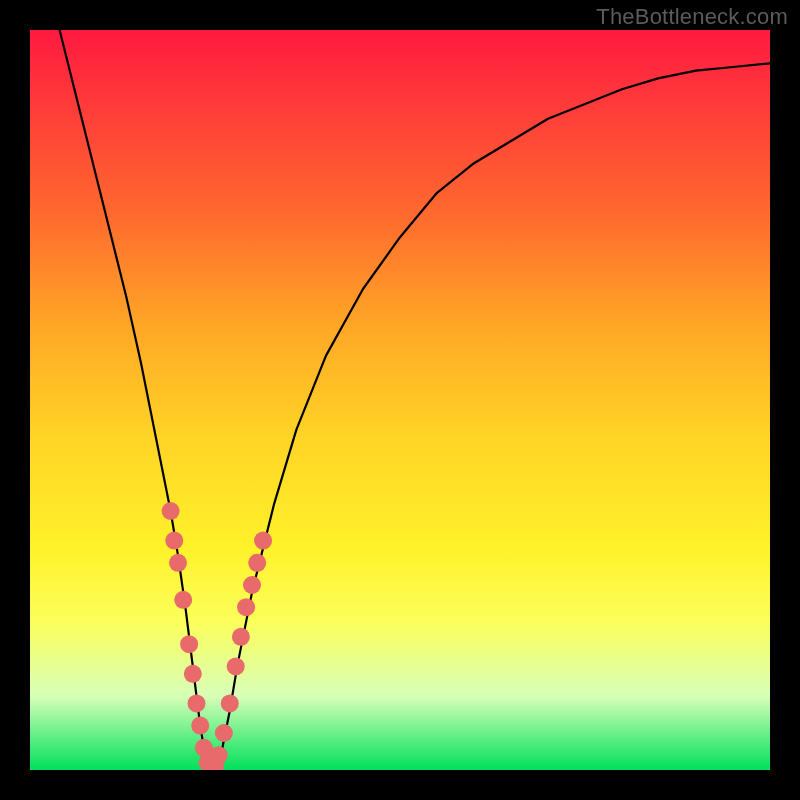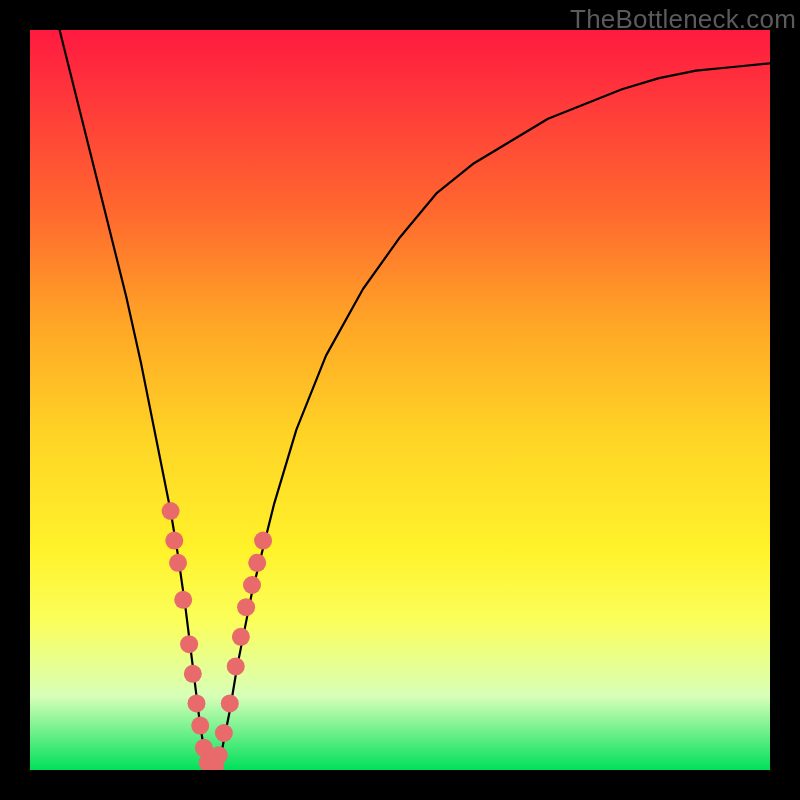--- a/index.html
+++ b/index.html
@@ -46,23 +46,23 @@
     );
   }
   .overlay-svg {
     position: absolute;
     top: 0;
     left: 0;
   }
   .watermark {
     position: absolute;
     top: 4px;
-    right: 4px;
+    right: 12px;
     color: #5b5b5b;
-    font-size: 26px;
+    font-size: 22px;
     font-weight: 500;
     letter-spacing: 0.2px;
     user-select: none;
   }
 </style>
 </head>
 <body>
 
 <div class="frame">
   <div class="plot">

